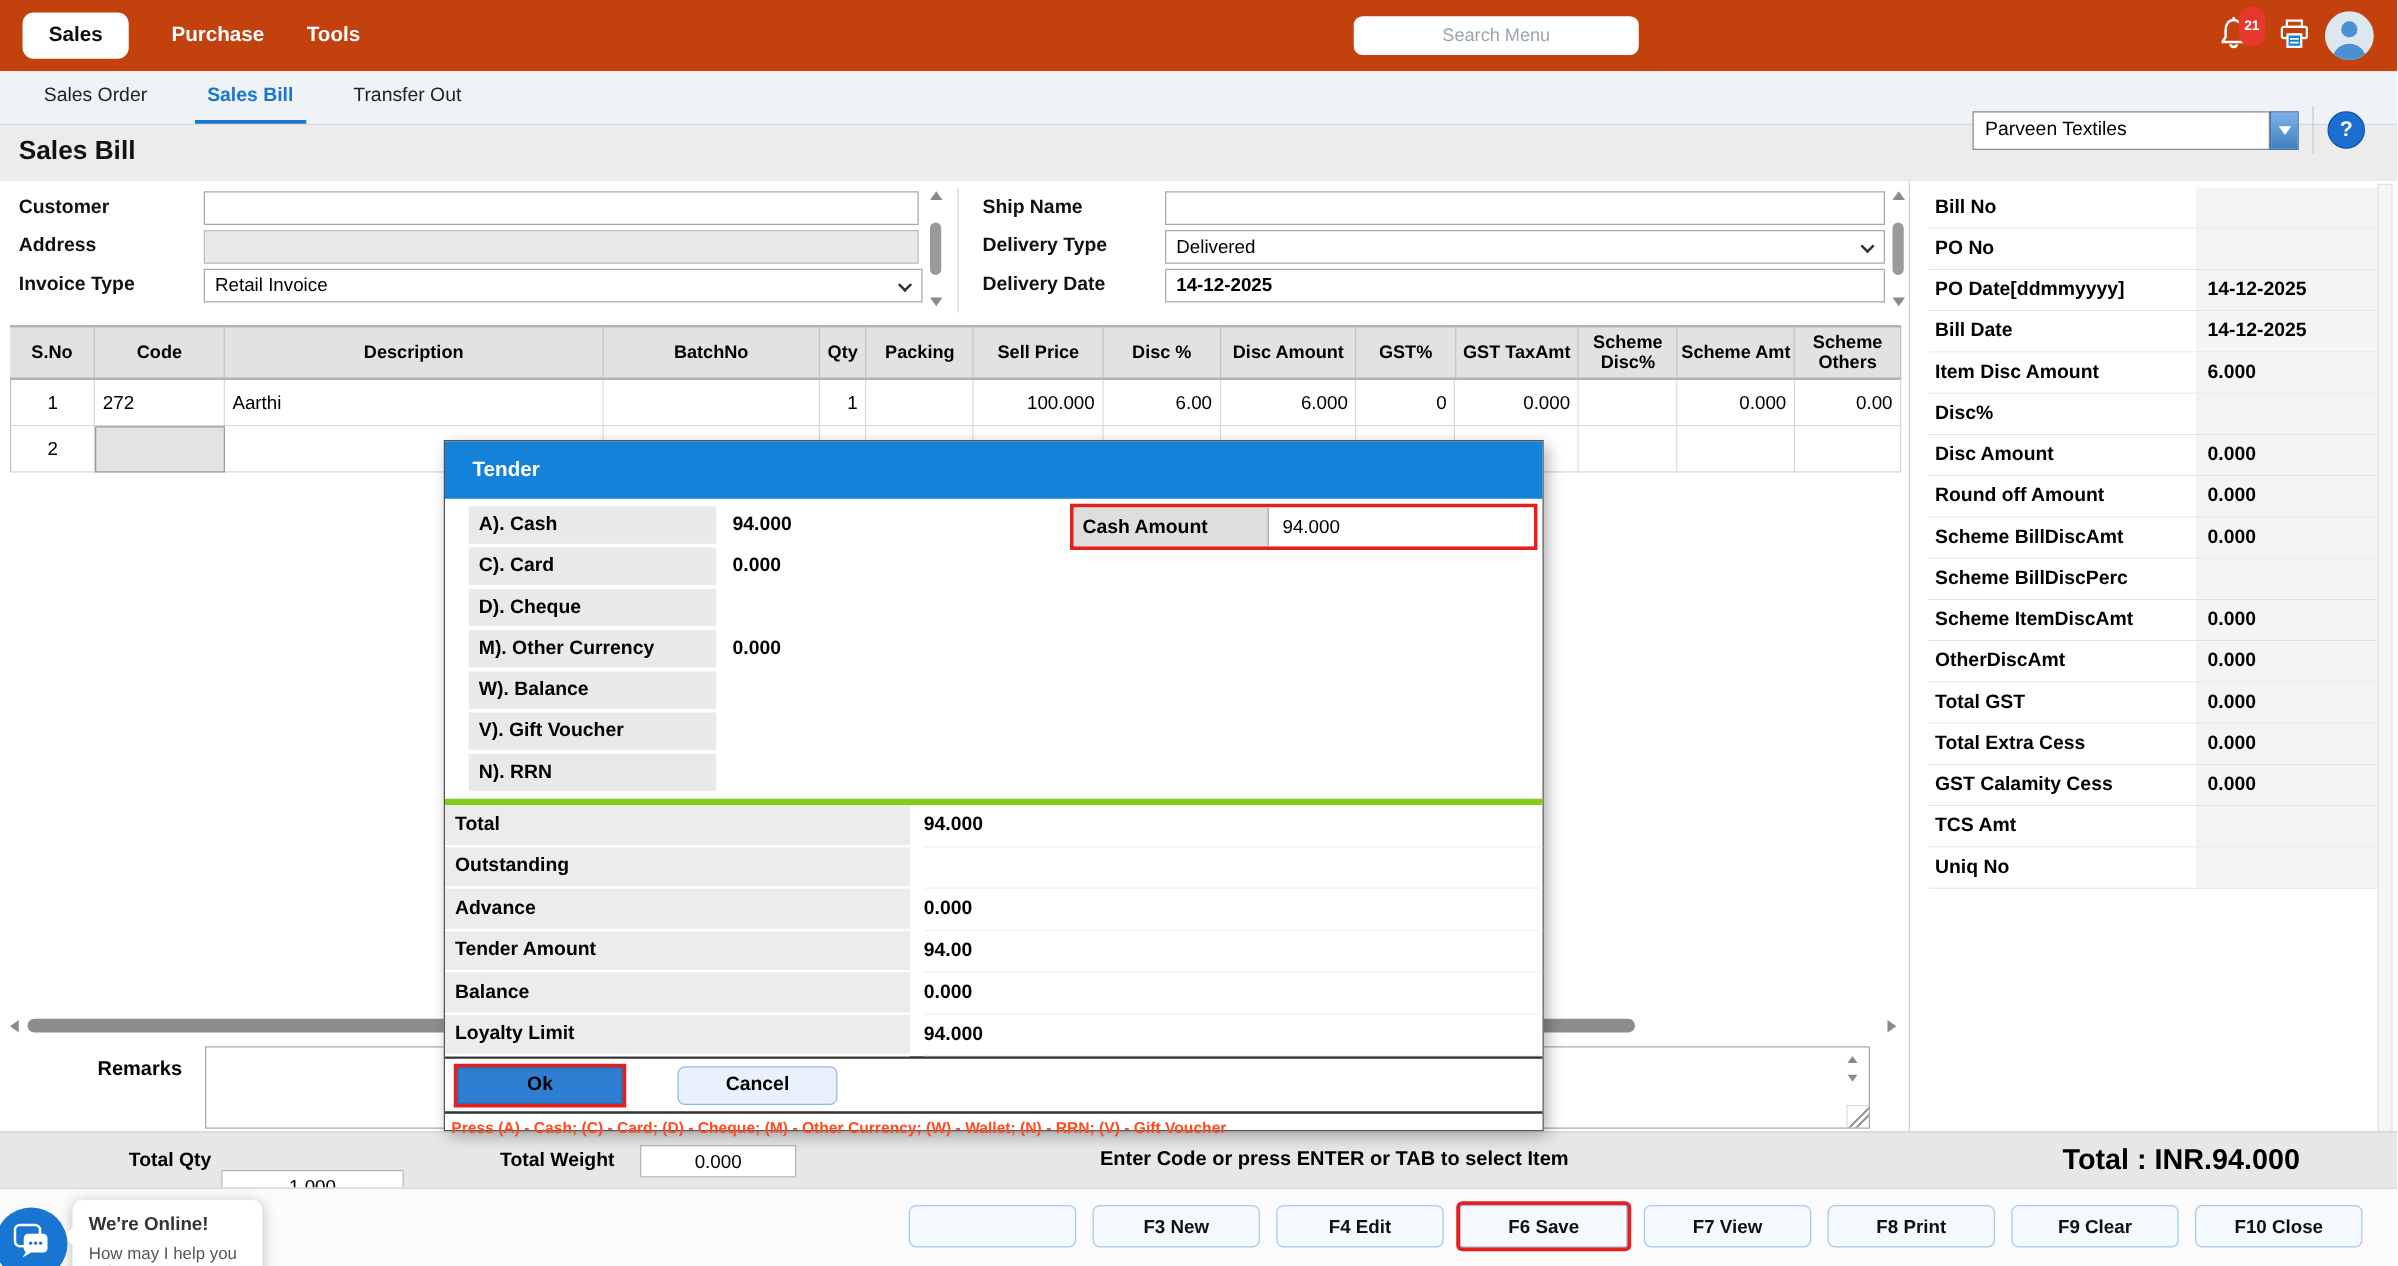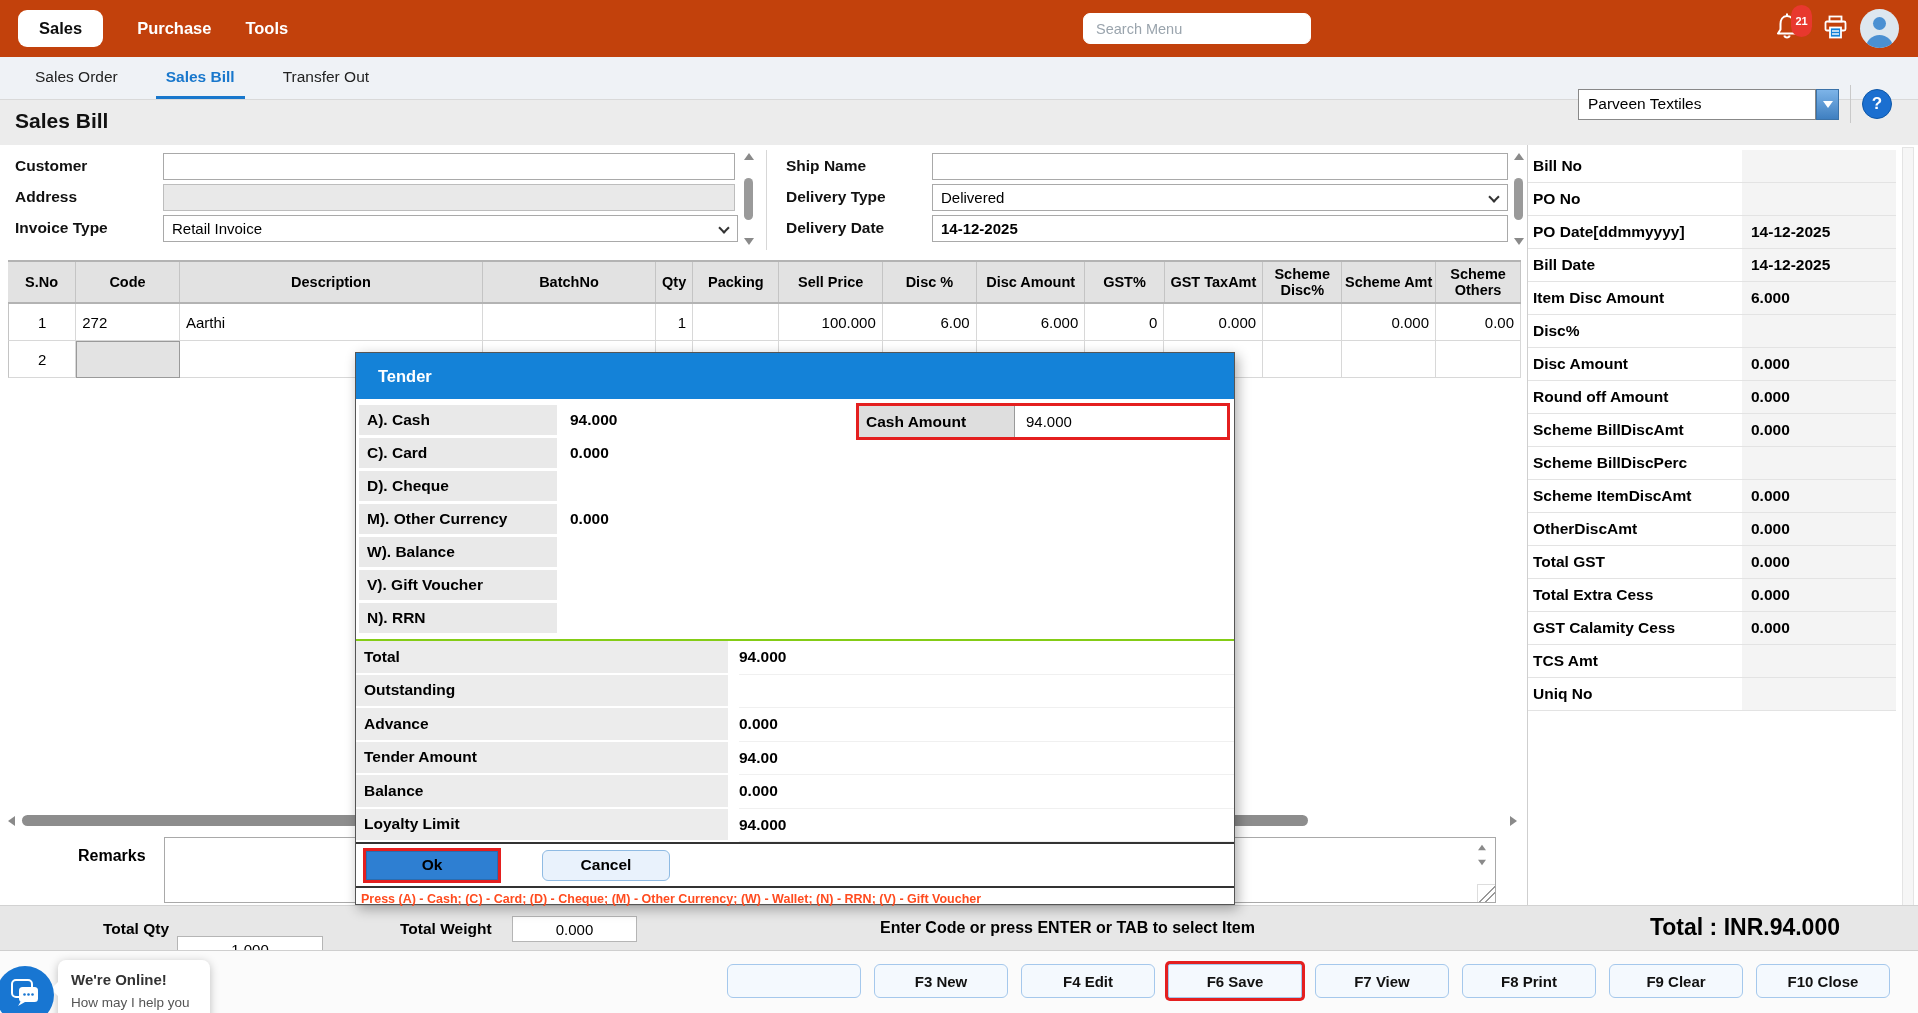--- a/index.html
+++ b/index.html
@@ -3,21 +3,21 @@
 <meta charset="utf-8">
 <style>
   * { margin:0; padding:0; box-sizing:border-box; }
   body { font-family:"Liberation Sans", sans-serif; background:#fff; }
   #app { position:relative; width:1918px; height:1013px; overflow:hidden; background:#fff; }
 
   
   .topbar { position:absolute; left:0; top:0; width:1918px; height:57px; background:#c2410c; display:flex; align-items:center; }
   .menu-pill { background:#fff; color:#0d0d0d; font-weight:bold; font-size:16.5px; padding:9px 21px; border-radius:9px; margin-left:18px; cursor:pointer; }
   .menu-item { color:#fff; font-weight:bold; font-size:16.5px; margin-left:34px; cursor:pointer; }
-  .search-input { position:absolute; left:1083px; top:13px; width:228px; height:31px; border:1px solid #fff; border-radius:7px; padding:0 12px; font-size:14.5px; color:#333; font-family:"Liberation Sans",sans-serif; }
+  .search-input { position:absolute; left:1083px; top:13px; width:228px; height:31px; border:1px solid #fff; border-radius:7px; padding:0 12px; font-size:14.5px; color:#333; font-family:"Liberation Sans",sans-serif;text-align:center; }
   .search-input::placeholder { color:#9aa4ad; }
   .icon-btn { position:absolute; top:12px; cursor:pointer; }
   .bell-wrap { left:1773px; }
   .badge { position:absolute; top:-7px; right:-11px; min-width:21px; height:21px; border-radius:11px; background:#e8382e; color:#fff; font-size:11px; font-weight:bold; display:flex; align-items:center; justify-content:center; padding:16px 4px; }
   .printer-wrap { left:1822px; top:15px; }
   .avatar { position:absolute; left:1860px; top:9px; width:39px; height:39px; border-radius:50%; background:#dde7ef; overflow:hidden; cursor:pointer; }
 
   
   .tabbar { position:absolute; left:0; top:57px; width:1918px; height:43px; background:#eff2f6; border-bottom:1px solid #d9d9d9; display:flex; align-items:stretch; padding-left:25px; }
   .subtab { font-size:15.5px; color:#222; display:flex; align-items:center; padding:0 10px; margin-right:28px; cursor:pointer; border-bottom:3px solid transparent; }
@@ -65,40 +65,40 @@
   .hthumb { position:absolute; left:14px; top:2px; width:1286px; height:11px; border-radius:6px; background:#8d8d8d; cursor:grab; }
 
   
   .remarks-label { position:absolute; left:78px; top:702px; font-size:16px; font-weight:bold; }
   .remarks-box { position:absolute; left:164px; top:692px; width:1332px; height:66px; border:1px solid #a9a9a9; background:#fff; }
   .rm-controls { position:absolute; right:2px; top:2px; bottom:2px; width:22px; display:flex; flex-direction:column; align-items:center; }
   .rm-grip { position:absolute; right:0px; bottom:0px; width:18px; height:18px; border-left:1px solid #ddd; border-top:1px solid #ddd; background:linear-gradient(135deg, transparent 52%, #999 52%, #999 58%, transparent 58%, transparent 68%, #999 68%, #999 74%, transparent 74%); cursor:nwse-resize; }
 
   
   .right-panel { position:absolute; left:1527px; top:145px; width:391px; height:795px; background:#fff; border-left:1px solid #cfcfcf; padding-top:5px; }
-  .rp-row { display:flex; width:368px; height:33px; border-bottom:1px solid #e3e3e3; margin-left:0; }
+  .rp-row { display:flex; width:368px; height:33px; border-bottom:1px solid #e3e3e3; margin-left:15px; }
   .rp-label { width:214px; font-size:15.5px; font-weight:bold; display:flex; align-items:center; padding-left:5px; background:#fff; }
   .rp-value { flex:1; background:#f4f4f4; font-size:15.5px; font-weight:bold; display:flex; align-items:center; padding-left:9px; }
   .rp-track { position:absolute; right:4px; top:2px; width:12px; height:788px; background:#f6f6f6; border:1px solid #e4e4e4; }
 
   
   .strip1 { position:absolute; left:0; top:905px; width:1918px; height:45px; background:#e7e7e7; border-top:1px solid #d2d2d2; }
   .strip1 .lbl { position:absolute; font-size:15.5px; font-weight:bold; top:14px; }
   .sm-input { position:absolute; top:10px; height:26px; border:1px solid #b5b5b5; background:#fff; text-align:center; font-size:15px; font-family:"Liberation Sans",sans-serif; }
   .enter-hint { position:absolute; left:880px; top:13px; font-size:16px; font-weight:bold; }
   .grand-total { position:absolute; right:78px; top:8px; font-size:23px; font-weight:bold; }
   .strip2 { position:absolute; left:0; top:950px; width:1918px; height:63px; background:#fbfbfb; border-top:1px solid #cfcfcf; }
   .fbtns { position:absolute; left:727px; top:13px; display:flex; gap:13px; }
   .fbtn { width:134px; height:34px; background:#f4f9fe; border:1px solid #a5c8ec; border-radius:6px; font-size:15px; font-weight:bold; color:#111; font-family:"Liberation Sans",sans-serif; cursor:pointer; }
   .fbtn.hl { box-shadow:0 0 0 3px #e41f1f; border-radius:2px; }
 
   
   .dialog { position:absolute; left:355px; top:352px; width:880px; height:553px; background:#fff; border:1px solid #555; box-shadow:3px 4px 12px rgba(0,0,0,.32); z-index:20; }
   .dlg-title { height:46px; background:#1482d8; color:#fff; font-weight:bold; font-size:16.5px; display:flex; align-items:center; padding-left:22px; }
-  .pay-section { padding:6px 0 3px 3px; border-bottom:2px solid #84cc16; }
+  .pay-section { padding:6px 0 3px 19px; border-bottom:5px solid #84cc16; }
   .pay-row { display:flex; height:30px; margin-bottom:3px; }
   .pay-label { width:198px; background:#e9e9e9; font-weight:bold; font-size:15.5px; display:flex; align-items:center; padding-left:8px; }
   .pay-value { margin-left:13px; font-weight:bold; font-size:15.5px; display:flex; align-items:center; }
   .cash-box { position:absolute; left:500px; top:50px; width:374px; height:37px; border:3px solid #e41f1f; display:flex; background:#fff; }
   .cash-label { width:155px; background:#dedede; font-weight:bold; font-size:15.5px; display:flex; align-items:center; padding-left:7px; }
   .cash-input { flex:1; border:none; border-left:1px solid #999; font-size:15px; padding-left:11px; font-family:"Liberation Sans",sans-serif; }
   .sum-section { }
   .sum-row { display:flex; height:33.5px; }
   .sum-label { width:372px; background:#ececec; border-bottom:2px solid #fff; font-weight:bold; font-size:15.5px; display:flex; align-items:center; padding-left:8px; }
   .sum-value { margin-left:11px; font-weight:bold; font-size:15.5px; display:flex; align-items:center; border-bottom:1px solid #f0f0f0; flex:1; }

